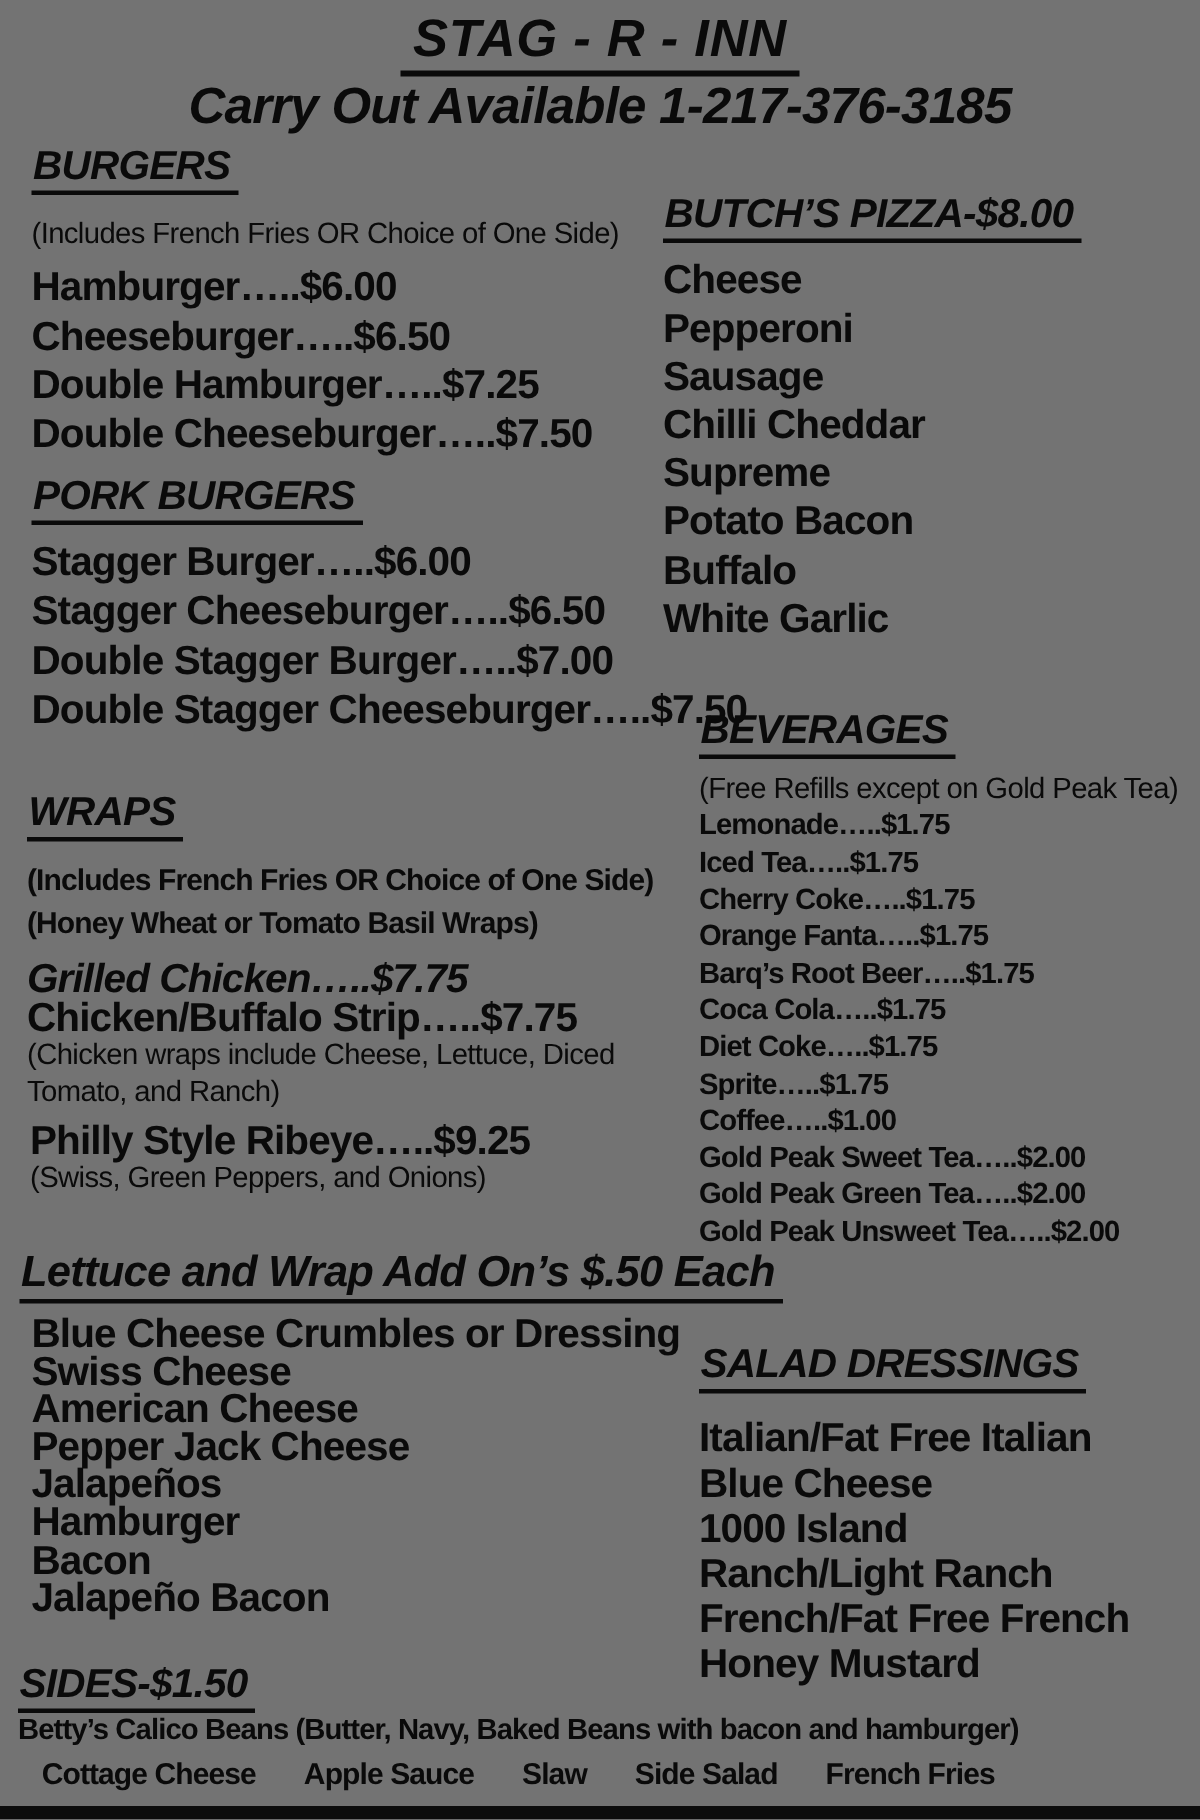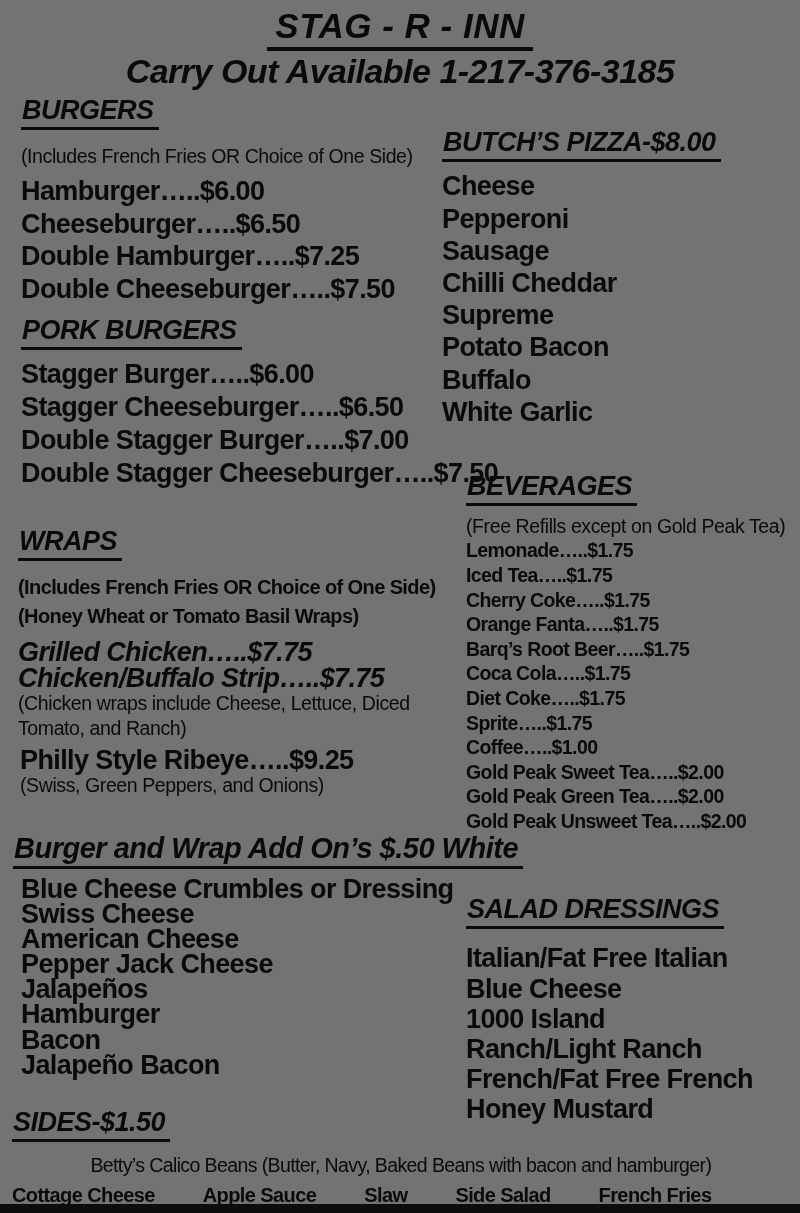--- a/index.html
+++ b/index.html
@@ -69,26 +69,26 @@
     line-height: 28.5px;
     white-space: nowrap;
   }
 
   .mt6 { margin-top: 6px; } .mt8 { margin-top: 8px; } .mt10 { margin-top: 10px; }
   .mt12 { margin-top: 12px; } .mt14 { margin-top: 14px; }
 
   .wrapnote { width: 424px; }
 
   .sides-line1 {
-    font-weight: normal; font-size: 19.5px; letter-spacing: -0.6px;
-    white-space: nowrap; margin-top: 12px; text-align: right;
+    font-weight: bold; font-size: 19.5px; letter-spacing: -0.6px;
+    white-space: nowrap; margin-top: 0;
   }
   .sides-line2 {
-    display: flex; gap: 48px; margin-top: 7px;
-    font-weight: bold; font-size: 20px; letter-spacing: -0.6px;
+    display: flex; gap: 32px; margin-top: 7px;
+    font-weight: bold; font-size: 20px; letter-spacing: -0.6px; justify-content: center;
   }
 
   .footer-bar {
     position: absolute; left: 0; bottom: 0;
     width: 100%; height: 9px;
     background: #0d0d0d;
   }
 </style>
 </head>
 <body>
@@ -122,32 +122,32 @@
   </div>
 
   <div class="sec" style="top:527px; left:18px;">
     <div><span class="h3">WRAPS</span></div>
     <div class="mt12">
       <div class="boldnote">(Includes French Fries OR Choice of One Side)</div>
       <div class="boldnote">(Honey Wheat or Tomato Basil Wraps)</div>
     </div>
     <div class="mt10">
       <div class="item" style="line-height:25.5px;font-style:italic;">Grilled Chicken…..$7.75</div>
-      <div class="item" style="line-height:25.5px;font-style:italic;">Chicken/Buffalo Strip…..$7.75</div>
+      <div class="item" style="line-height:25.5px;">Chicken/Buffalo Strip…..$7.75</div>
     </div>
     <div class="light wrapnote">(Chicken wraps include Cheese, Lettuce, Diced Tomato, and Ranch)</div>
   </div>
 
   <div class="sec" style="top:748px; left:20px;">
     <div class="item" style="line-height:25px;">Philly Style Ribeye…..$9.25</div>
     <div class="light">(Swiss, Green Peppers, and Onions)</div>
   </div>
 
   <div class="sec" style="top:833px; left:13px;">
-    <span class="h3 big">Burger and Wrap Add On’s $.50 White</span>
+    <span class="h3 big">Lettuce and Wrap Add On’s $.50 Each</span>
   </div>
   <div class="sec tight" style="top:877px; left:21px;">
     <div class="item">Blue Cheese Crumbles or Dressing</div>
     <div class="item">Swiss Cheese</div>
     <div class="item">American Cheese</div>
     <div class="item">Pepper Jack Cheese</div>
     <div class="item">Jalapeños</div>
     <div class="item">Hamburger</div>
     <div class="item">Bacon</div>
     <div class="item">Jalapeño Bacon</div>

